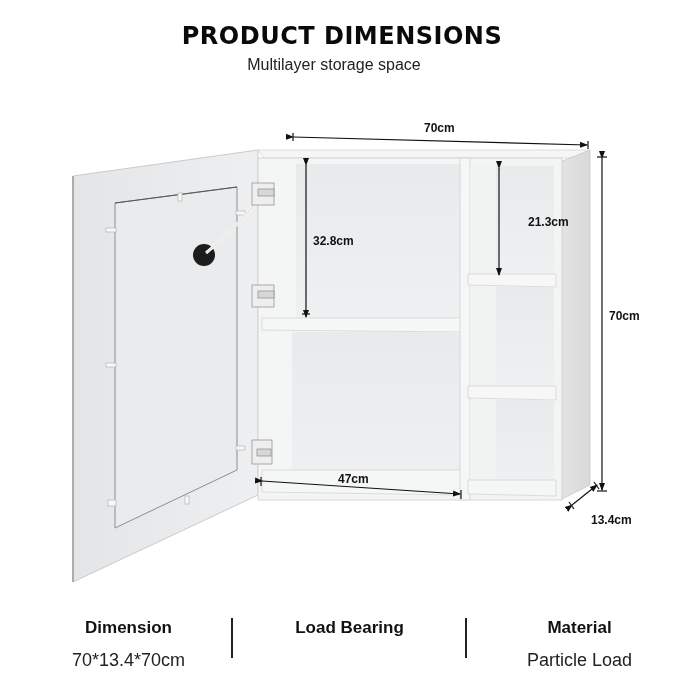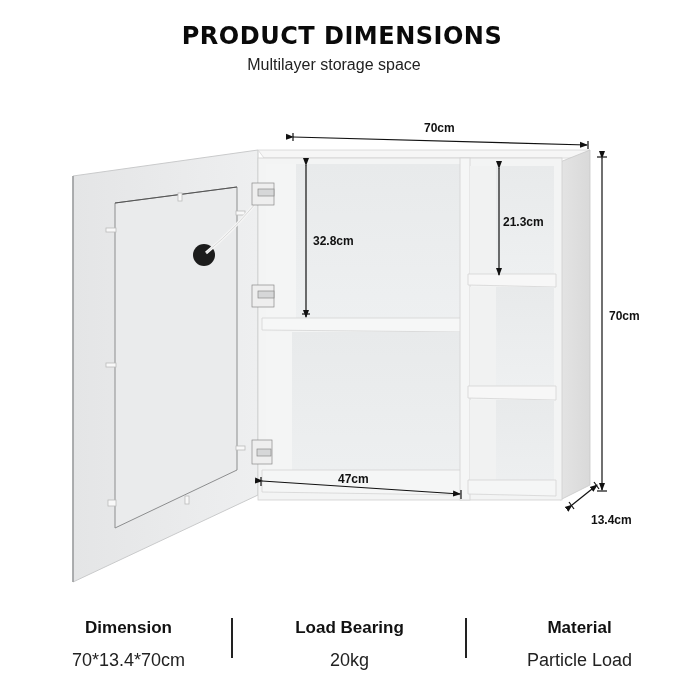--- a/index.html
+++ b/index.html
@@ -121,29 +121,28 @@
     <line x1="262" y1="481" x2="460" y2="494" marker-start="url(#arrow)" marker-end="url(#arrow)"></line>
     <line x1="261" y1="477" x2="261" y2="486"></line>
     <line x1="461" y1="490" x2="461" y2="499"></line>
   </g>
 </svg>
 
 <div class="dim-label" style="left:424px; top:121px;">70cm</div>
 <div class="dim-label" style="left:609px; top:309px;">70cm</div>
 <div class="dim-label" style="left:591px; top:513px;">13.4cm</div>
 <div class="dim-label" style="left:313px; top:234px;">32.8cm</div>
-<div class="dim-label" style="left:503px; top:215px;text-align:right;">21.3cm</div>
+<div class="dim-label" style="left:528px; top:215px;text-align:right;">21.3cm</div>
 <div class="dim-label" style="left:338px; top:472px;">47cm</div>
 
 <div class="spec" style="left:12px;">
   <div class="h">Dimension</div>
   <div class="v">70*13.4*70cm</div>
 </div>
 <div class="sep" style="left:231px;"></div>
 <div class="spec" style="left:233px;">
   <div class="h">Load Bearing</div>
-  <div class="v">20kg</div>
 </div>
 <div class="sep" style="left:465px;"></div>
 <div class="spec" style="left:463px;">
   <div class="h">Material</div>
   <div class="v">Particle Load</div>
 </div>
 
 </body></html>

